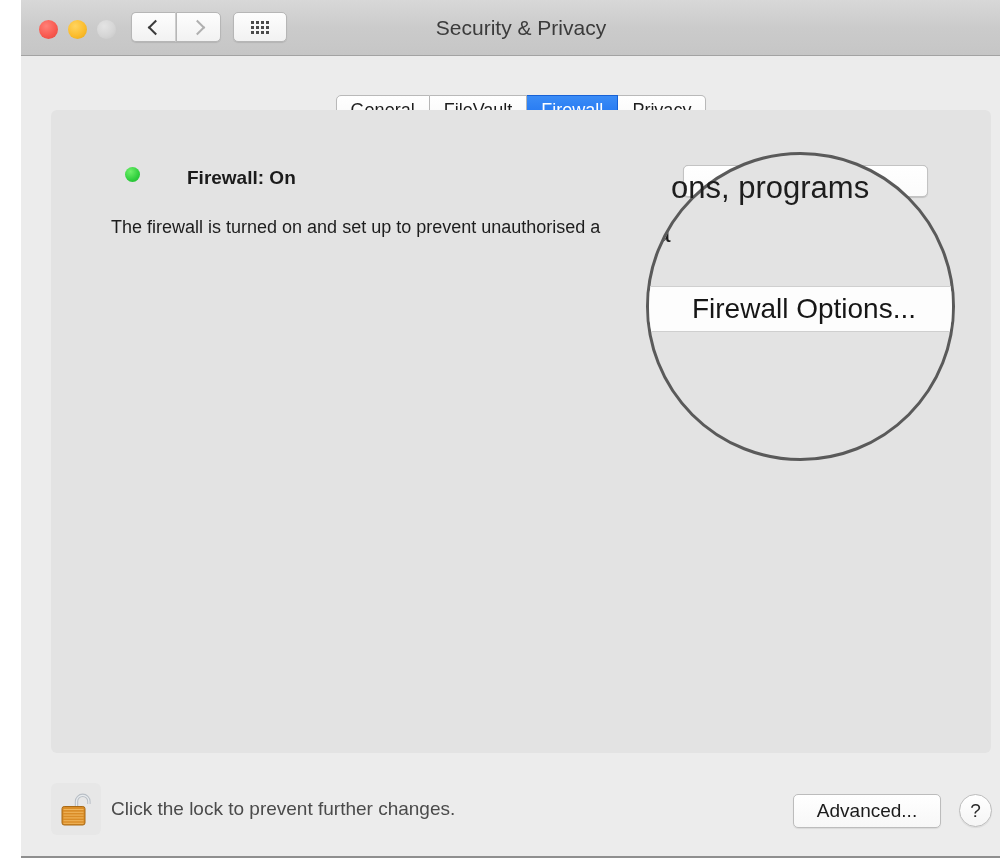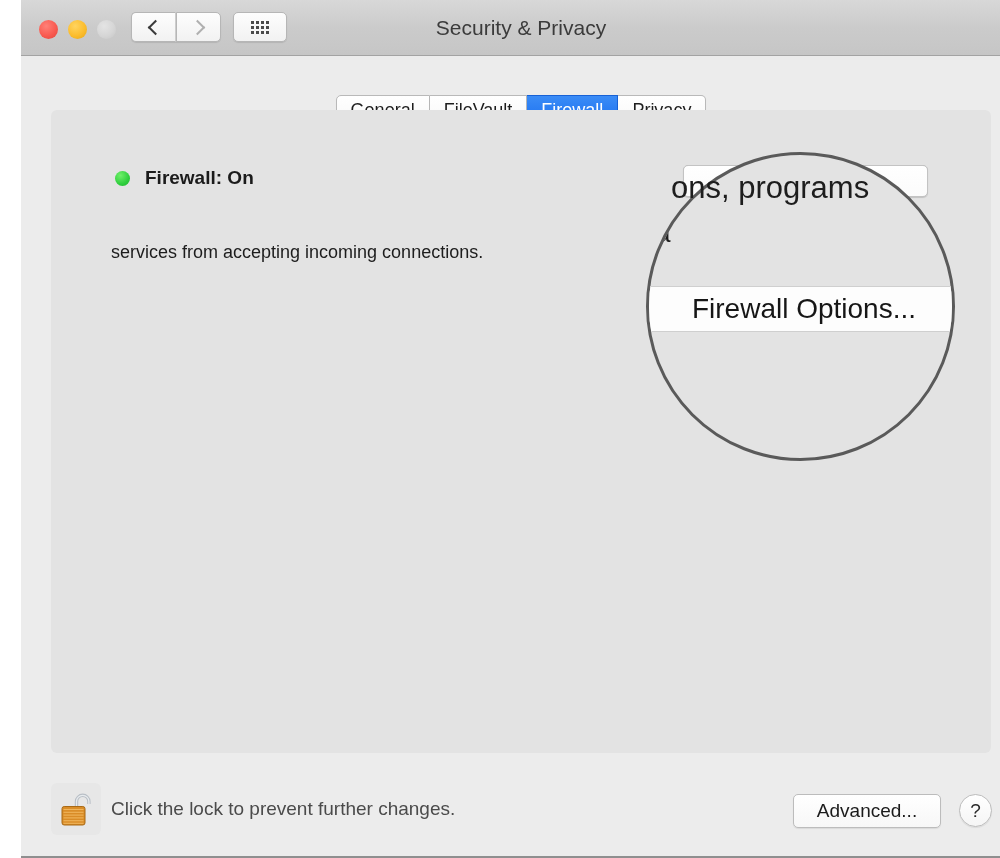--- a/index.html
+++ b/index.html
@@ -168,23 +168,24 @@
     position: absolute;
     left: 30px; top: 110px;
     width: 940px; height: 643px;
     background: #e3e3e3;
     border-radius: 6px;
     box-sizing: border-box;
   }
 
   #status-row {
     position: absolute;
-    left: 64px; top: 57px;
-    display: flex;
-    align-items: center;
+    left: 74px; top: 57px;
+    display: flex;
+    align-items: flex-start;
+    gap: 32px;
   }
   #status-dot {
     width: 15px; height: 15px;
     border-radius: 50%;
     background: radial-gradient(circle at 36% 30%, #6ff06a 0%, #2fce3d 60%, #20b52e 100%);
     margin-right: 15px;
   }
   #status-label {
     font-size: 19px;
     font-weight: bold;
@@ -376,22 +377,21 @@
   </div>
 
   <div id="panel">
 
     <div id="status-row">
       <span id="status-dot"></span>
       <span id="status-label">Firewall: On</span>
     </div>
 
     <div id="desc">
-      <br>
-      <span>services from accepting incoming connections.</span>
+      <span>The firewall is turned on and set up to prevent unauthorised a</span><br>
     </div>
 
     <div class="panel-btn" id="btn-turnoff">Turn Off Firewall</div>
     <div class="panel-btn" id="btn-options">Firewall Options...</div>
   </div>
 
   <div id="btn-turnoff-sliver"></div>
 
   <div id="loupe">
     <div id="loupe-inner">

